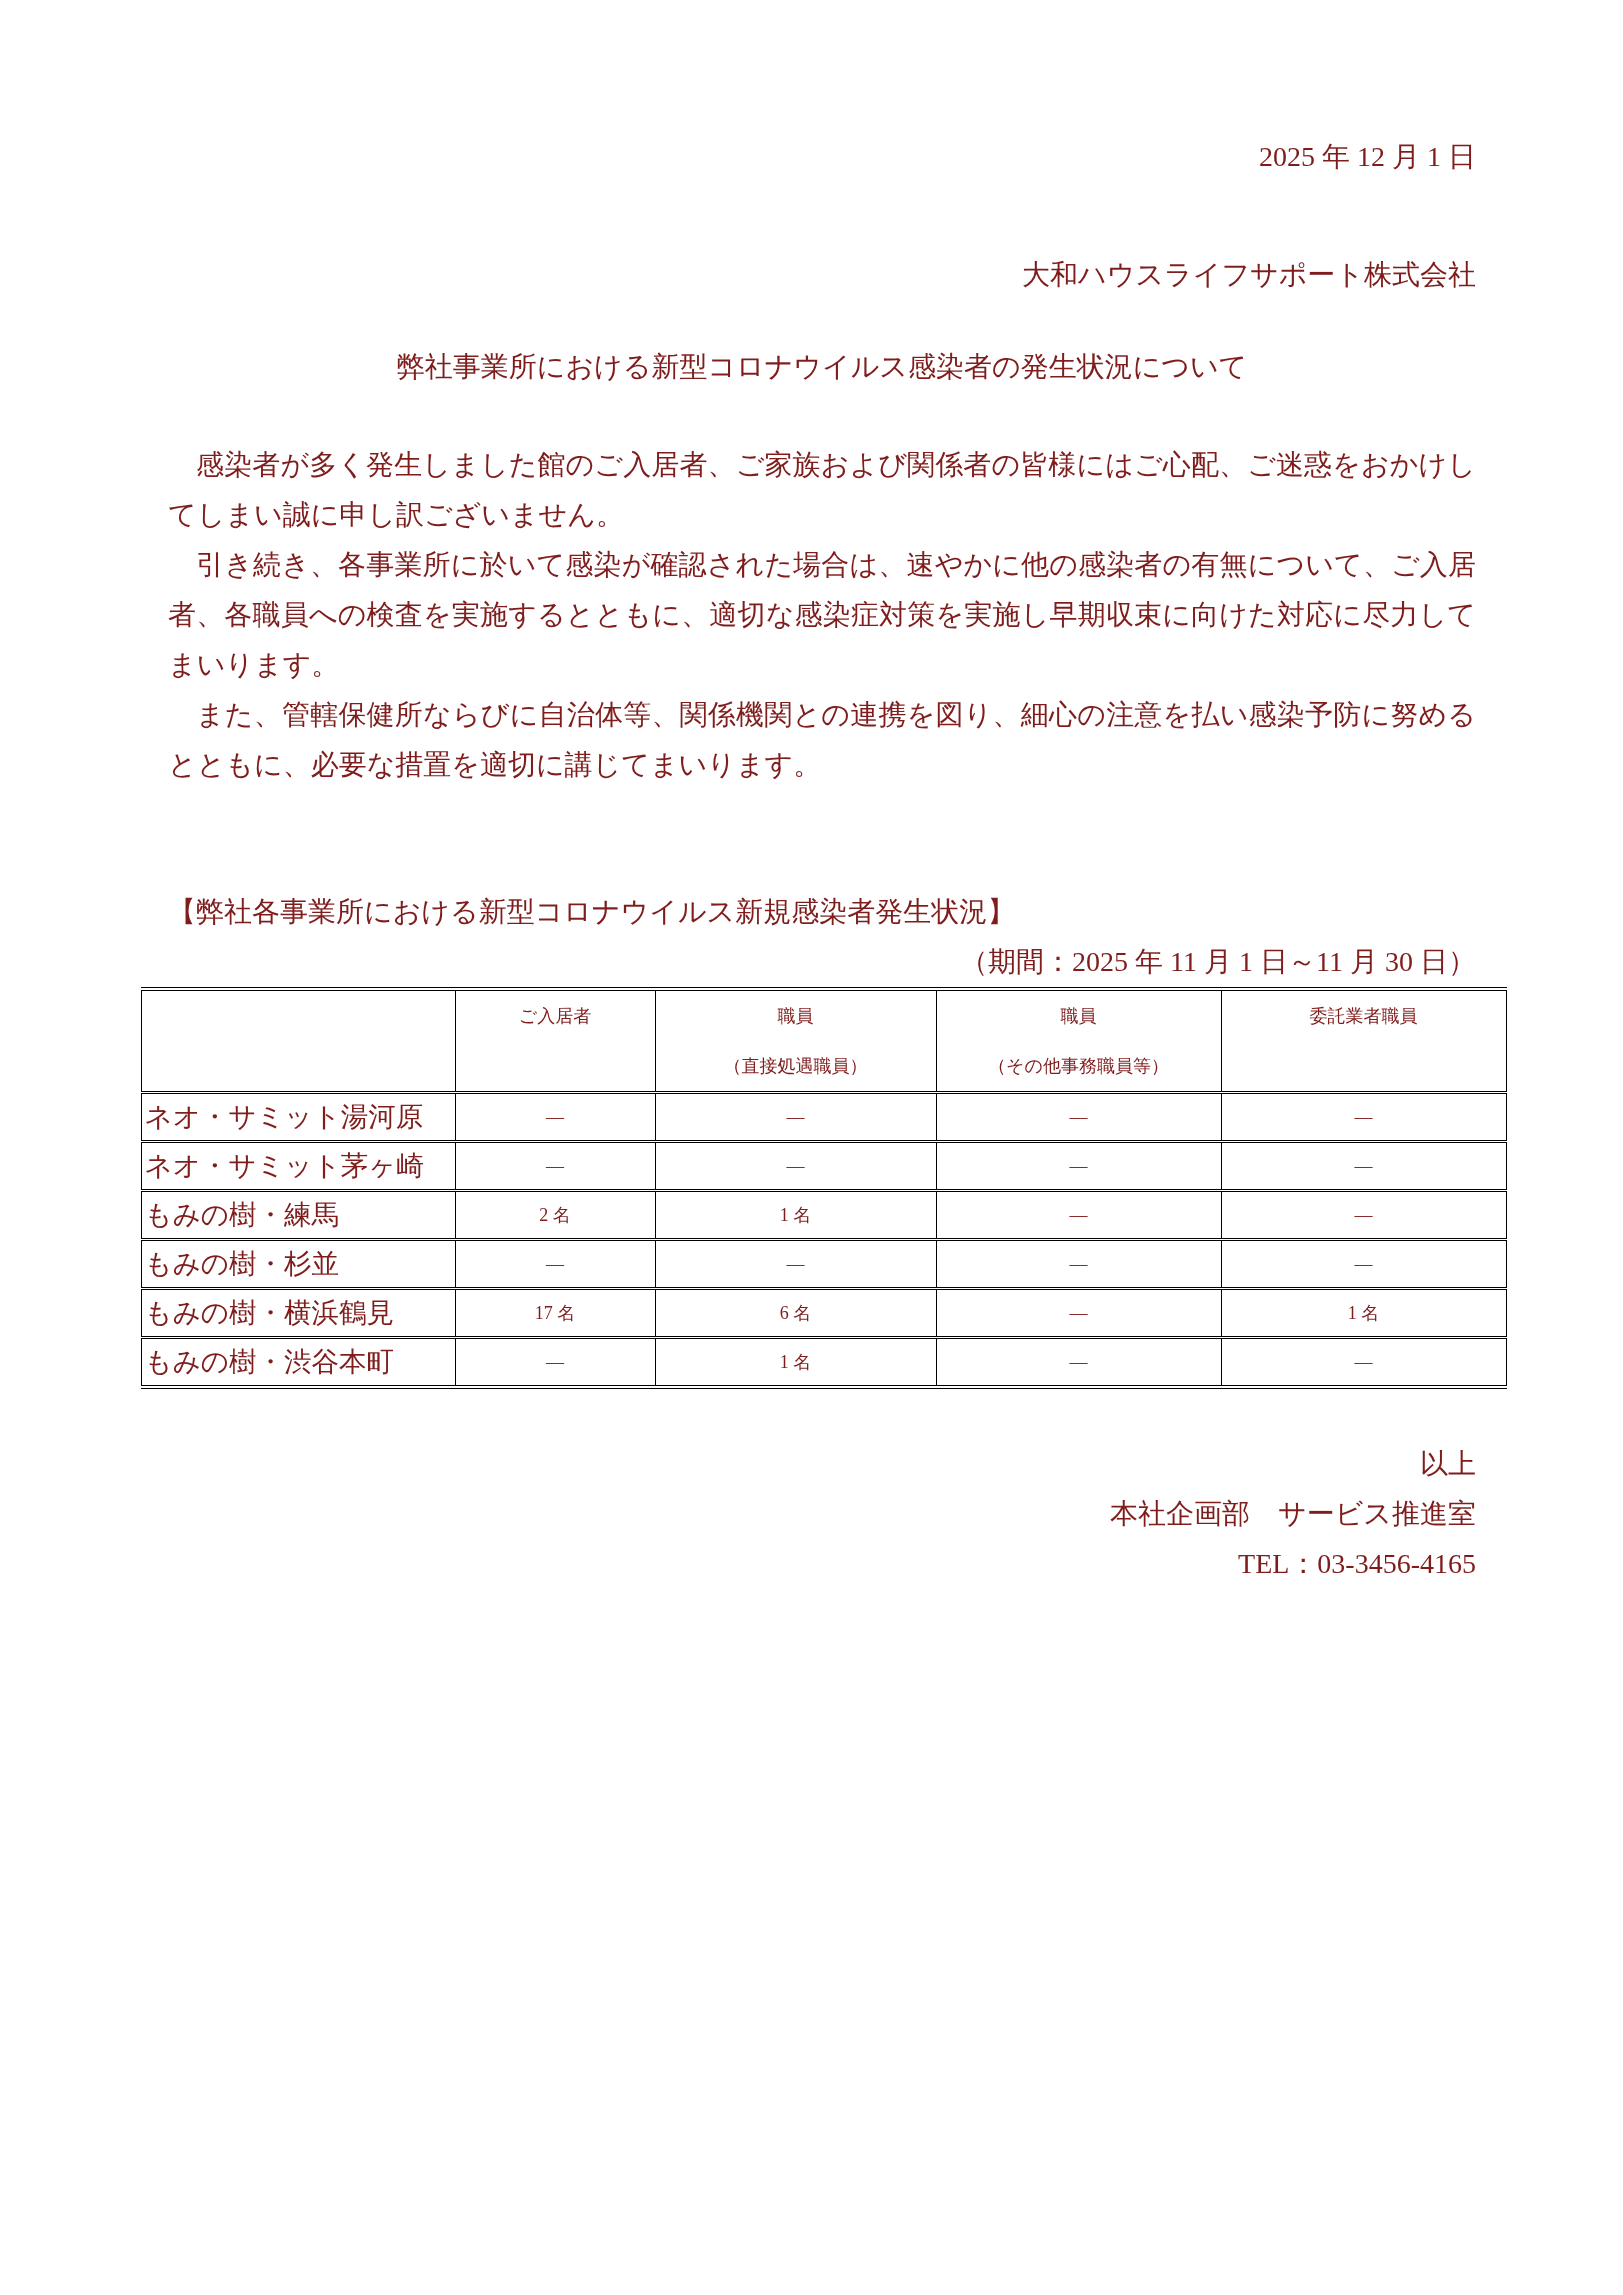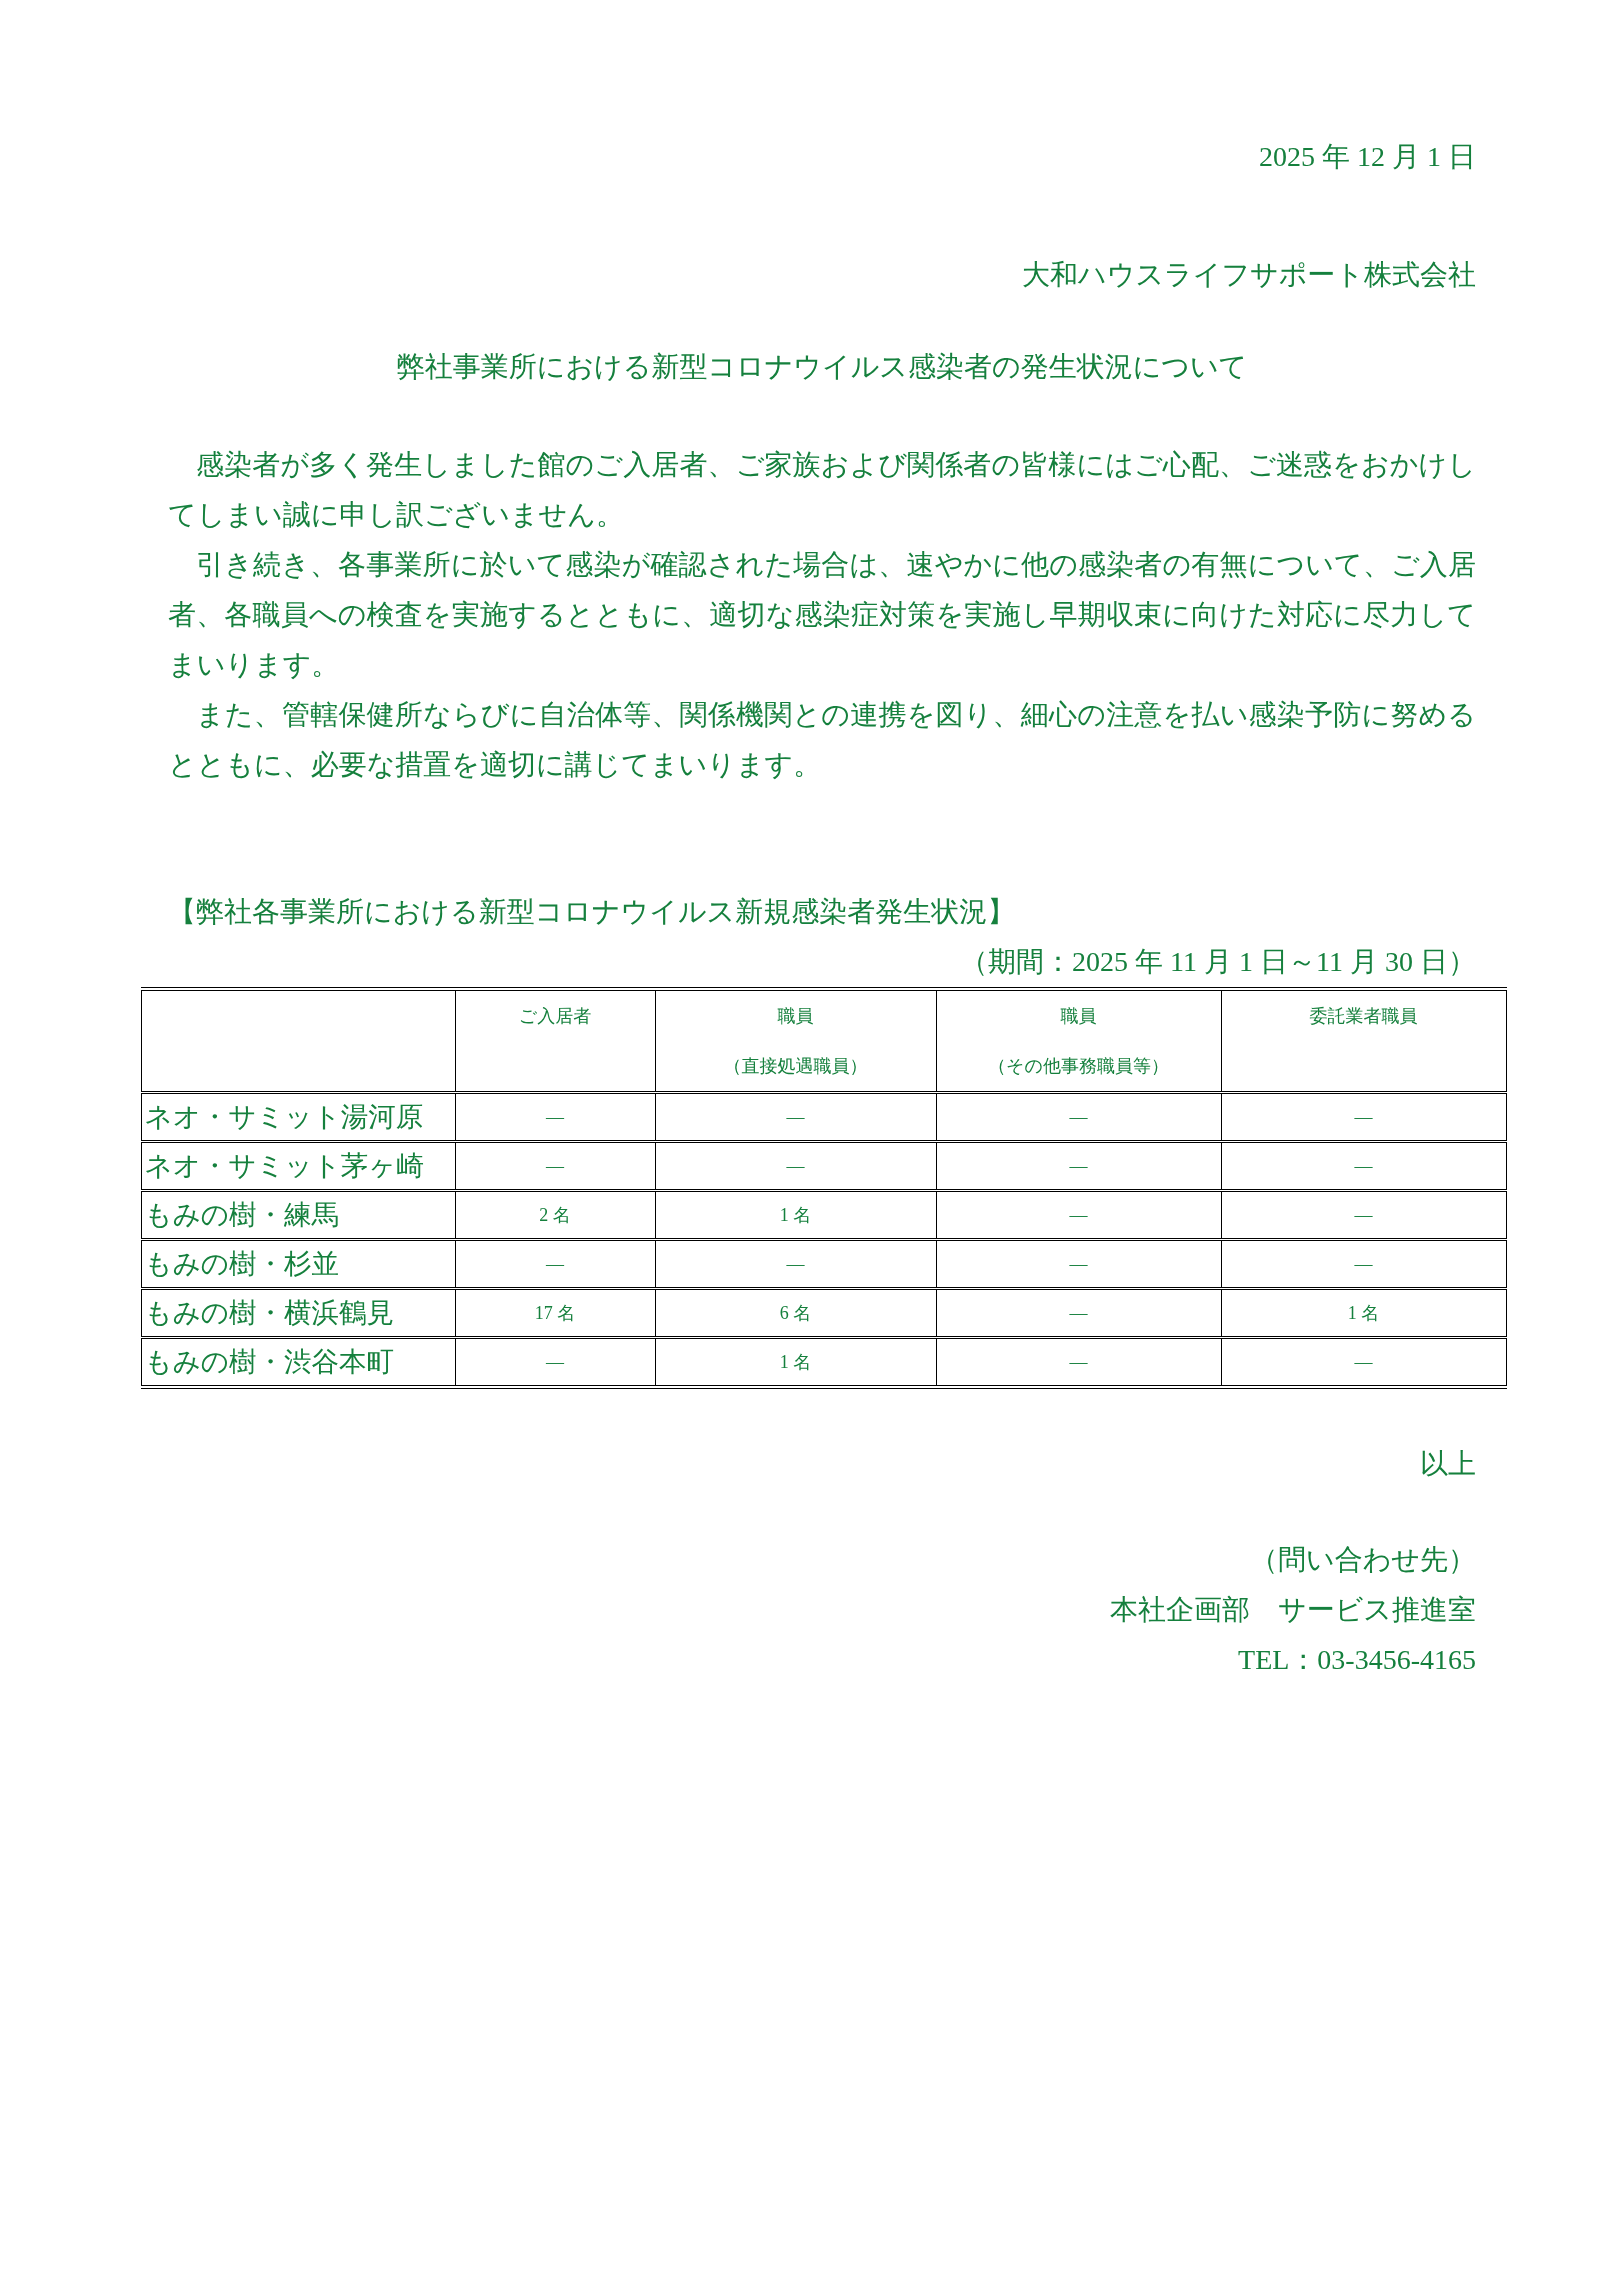--- a/index.html
+++ b/index.html
@@ -5,21 +5,21 @@
   html, body {
     margin: 0;
     padding: 0;
     background: #ffffff;
   }
   .page {
     position: relative;
     width: 1623px;
     height: 2295px;
     background: #ffffff;
-    color: #15803d;
+    color: #7f1d1d;
     font-family: "Liberation Serif", "DejaVu Serif", serif;
     font-size: 28px;
     box-sizing: border-box;
     padding: 132px 0 0 168px;
     overflow: hidden;
   }
   .content {
     width: 1308px;
   }
   .line {
@@ -192,19 +192,18 @@
           <td>―</td>
           <td>1 名</td>
           <td>―</td>
           <td>―</td>
         </tr>
       </tbody>
     </table>
 
     <div class="line right closing">以上</div>
 
-    <div class="line right contact-label">（問い合わせ先）</div>
     <div class="line right contact-line">本社企画部　サービス推進室</div>
     <div class="line right contact-line">TEL：03-3456-4165</div>
 
   </div>
 </div>
 
 
 </body></html>

